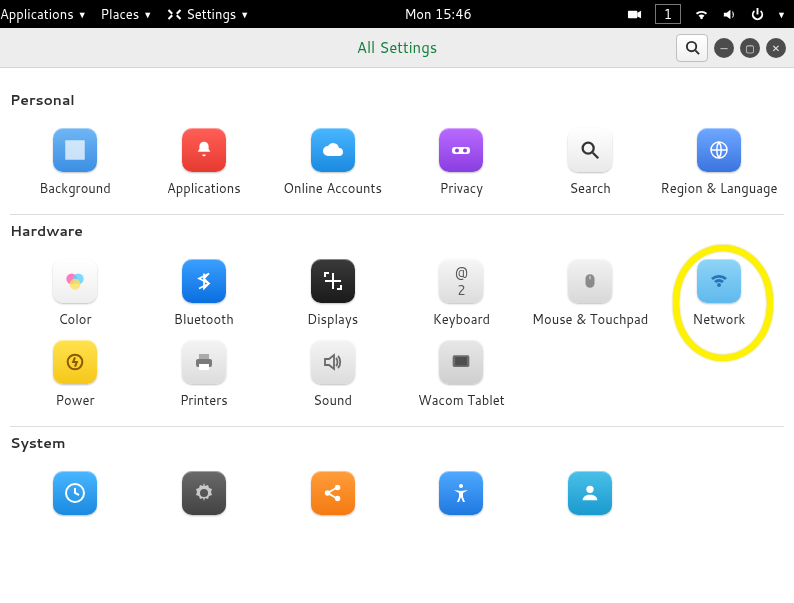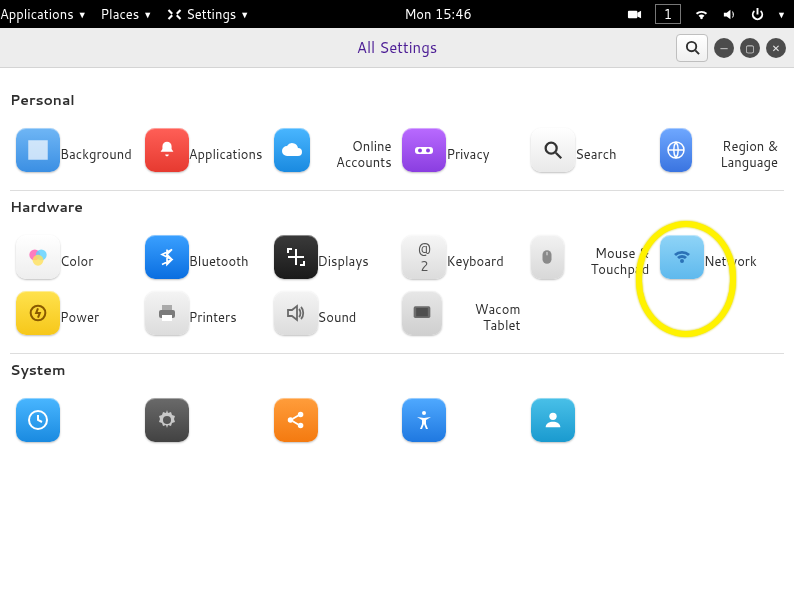--- a/index.html
+++ b/index.html
@@ -8,30 +8,30 @@
   .top-panel { height:28px; background:#000; color:#fff; display:flex; align-items:center; font-size:13px; }
   .top-left { display:flex; gap:14px; align-items:center; }
   .top-item { display:flex; align-items:center; gap:4px; cursor:pointer; }
   .top-item .caret { font-size:9px; }
   .top-center { flex:1; text-align:center; }
   .top-right { display:flex; gap:12px; padding-right:8px; align-items:center; }
   .ws-badge { border:1px solid #777; padding:0 8px; }
   .panel-icon { width:16px; height:16px; display:flex; align-items:center; justify-content:center; }
   
   .titlebar { height:40px; background:#ededed; border-bottom:1px solid #d4d4d4; display:flex; align-items:center; position:relative; }
-  .titlebar .title { position:absolute; left:0; right:0; text-align:center; font-size:15px; color:#4c1d95; }
+  .titlebar .title { position:absolute; left:0; right:0; text-align:center; font-size:15px; color:#15803d; }
   .titlebar .right { margin-left:auto; display:flex; align-items:center; gap:6px; padding-right:8px; z-index:2; }
   .search-btn { width:32px; height:28px; background:linear-gradient(#fff,#f0f0f0); border:1px solid #bfbfbf; border-radius:4px; display:flex; align-items:center; justify-content:center; cursor:pointer; }
   .win-btn { width:20px; height:20px; border-radius:50%; background:#4c4c4c; color:#e8e8e8; display:flex; align-items:center; justify-content:center; font-size:10px; cursor:pointer; }
   
   .content { height:calc(603px - 28px - 40px); overflow:hidden; padding:16px 8px 0 8px; }
   .section-title { font-weight:600; font-size:14px; color:#2e2e2e; padding:6px 2px 8px 2px; }
   .section-divider { height:1px; background:#ddd; margin:0 2px 0 2px; }
   .grid { display:grid; grid-template-columns: repeat(6, 118px); justify-content:space-between; row-gap:12px; padding:10px 8px 18px 8px; }
-  .item { display:flex; flex-direction:row; align-items:center; cursor:pointer; text-align:right; }
+  .item { display:flex; flex-direction:column; align-items:center; cursor:pointer; text-align:right; }
   .icon-box { width:44px; height:44px; border-radius:10px; display:flex; align-items:center; justify-content:center; box-shadow:0 1px 2px rgba(0,0,0,.25), inset 0 1px 0 rgba(255,255,255,.4); color:#fff; font-size:22px; }
   .item .label { margin-top:8px; font-size:13px; color:#2e2e2e; line-height:1.25; }
   .highlight-ring { position:relative; }
   .highlight-ring::before { content:""; position:absolute; top:-14px; left:-24px; width:88px; height:104px; border:6px solid #fff200; border-radius:50%/48%; filter:drop-shadow(0 0 1px #d4c900); }
 </style>
 </head>
 <body>
 
 <div class="top-panel">
   <div class="top-left">

